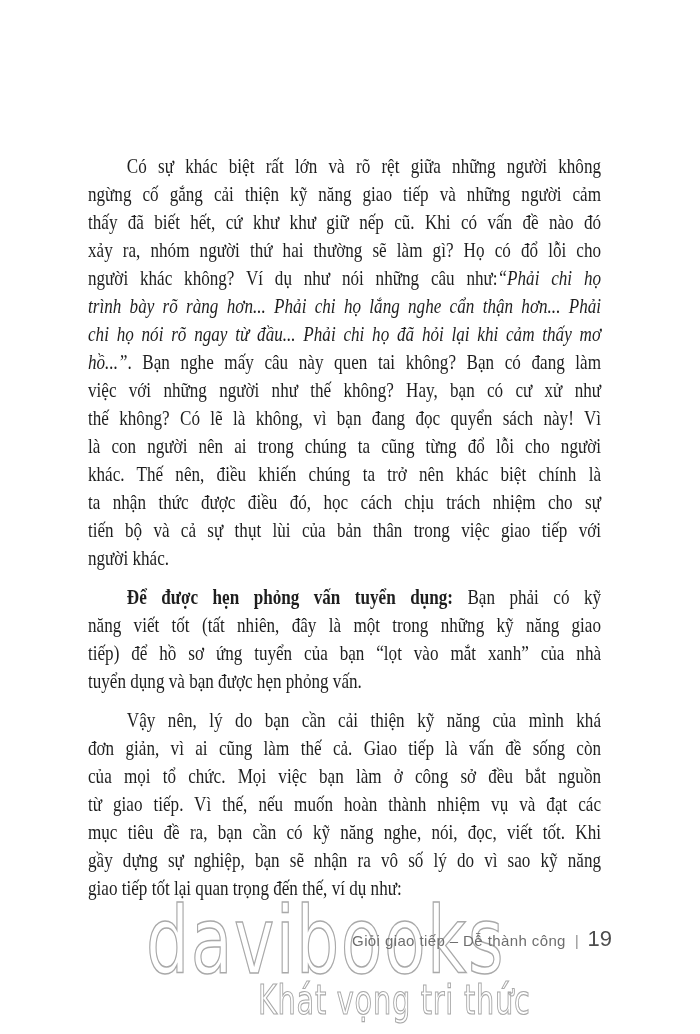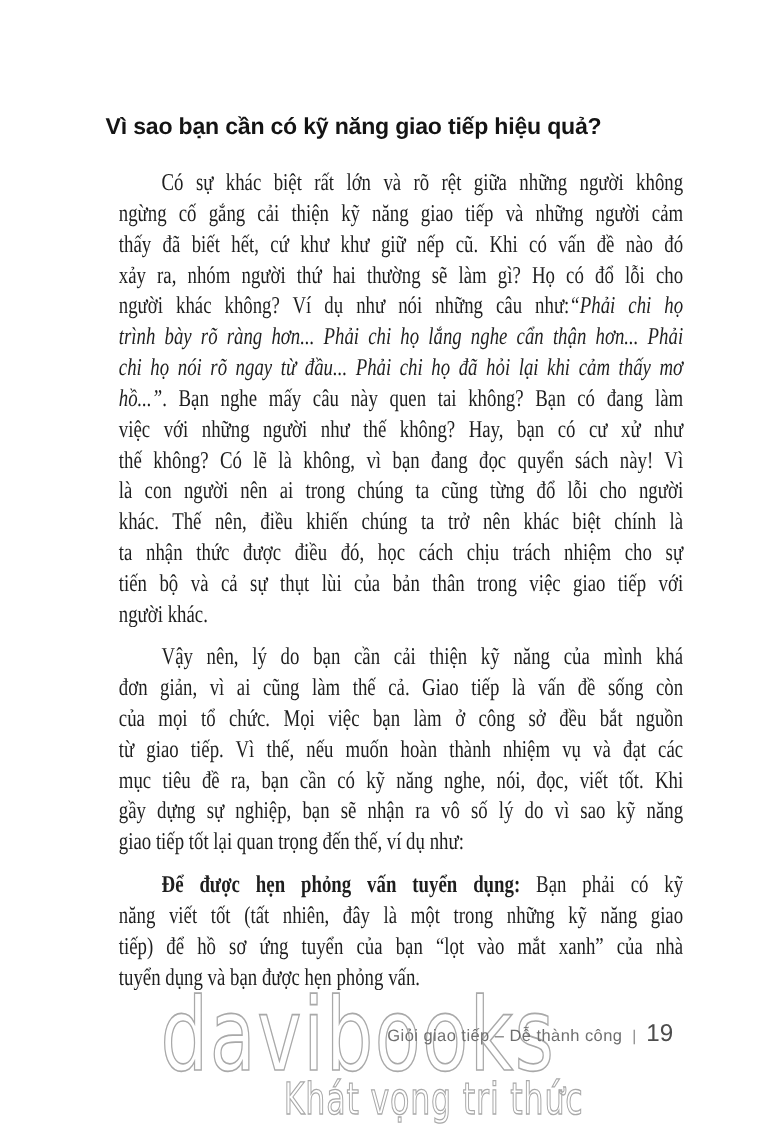--- a/index.html
+++ b/index.html
@@ -17,21 +17,21 @@
     margin: 0;
     font-family: "Liberation Sans", sans-serif;
     font-weight: 700;
     font-size: 21px;
     letter-spacing: -0.2px;
     color: #141414;
     z-index: 2;
   }
   .body {
     position: absolute;
-    left: 108px;
+    left: 88px;
     top: 152px;
     width: 513px;
     z-index: 2;
   }
   .para { margin: 0 0 11px 0; }
   .para:last-child { margin-bottom: 0; }
   .line {
     width: 660px;
     transform: scaleX(0.7773);
     transform-origin: left top;
@@ -97,54 +97,53 @@
   }
   .footer-title { font-size: 15px; letter-spacing: 0.4px; }
   .footer-sep   { font-size: 14px; color: #8a8a8a; }
   .footer-page  { font-size: 22px; color: #4d4d4d; }
 </style>
 </head>
 <body>
 
 <div class="page">
 
-  <h1 class="heading">Vì sao bạn cần có kỹ năng giao tiếp hiệu quả?</h1>
 
   <div class="body" id="body-text">
       <div class="para">
         <div class="line first"><span>Có sự khác biệt rất lớn và rõ rệt giữa những người không</span></div>
         <div class="line"><span>ngừng cố gắng cải thiện kỹ năng giao tiếp và những người cảm</span></div>
         <div class="line"><span>thấy đã biết hết, cứ khư khư giữ nếp cũ. Khi có vấn đề nào đó</span></div>
         <div class="line"><span>xảy ra, nhóm người thứ hai thường sẽ làm gì? Họ có đổ lỗi cho</span></div>
         <div class="line"><span>người khác không? Ví dụ như nói những câu như:</span><span class="it">“Phải chi họ</span></div>
         <div class="line"><span class="it">trình bày rõ ràng hơn... Phải chi họ lắng nghe cẩn thận hơn... Phải</span></div>
         <div class="line"><span class="it">chi họ nói rõ ngay từ đầu... Phải chi họ đã hỏi lại khi cảm thấy mơ</span></div>
         <div class="line"><span class="it">hồ...”</span><span>. Bạn nghe mấy câu này quen tai không? Bạn có đang làm</span></div>
         <div class="line"><span>việc với những người như thế không? Hay, bạn có cư xử như</span></div>
         <div class="line"><span>thế không? Có lẽ là không, vì bạn đang đọc quyển sách này! Vì</span></div>
         <div class="line"><span>là con người nên ai trong chúng ta cũng từng đổ lỗi cho người</span></div>
         <div class="line"><span>khác. Thế nên, điều khiến chúng ta trở nên khác biệt chính là</span></div>
         <div class="line"><span>ta nhận thức được điều đó, học cách chịu trách nhiệm cho sự</span></div>
         <div class="line"><span>tiến bộ và cả sự thụt lùi của bản thân trong việc giao tiếp với</span></div>
         <div class="line last"><span>người khác.</span></div>
       </div>
       <div class="para">
+        <div class="line first"><span class="bd">Để được hẹn phỏng vấn tuyển dụng:</span><span> Bạn phải có kỹ</span></div>
+        <div class="line"><span>năng viết tốt (tất nhiên, đây là một trong những kỹ năng giao</span></div>
+        <div class="line"><span>tiếp) để hồ sơ ứng tuyển của bạn “lọt vào mắt xanh” của nhà</span></div>
+        <div class="line last"><span>tuyển dụng và bạn được hẹn phỏng vấn.</span></div>
+      </div>
+      <div class="para">
         <div class="line first"><span>Vậy nên, lý do bạn cần cải thiện kỹ năng của mình khá</span></div>
         <div class="line"><span>đơn giản, vì ai cũng làm thế cả. Giao tiếp là vấn đề sống còn</span></div>
         <div class="line"><span>của mọi tổ chức. Mọi việc bạn làm ở công sở đều bắt nguồn</span></div>
         <div class="line"><span>từ giao tiếp. Vì thế, nếu muốn hoàn thành nhiệm vụ và đạt các</span></div>
         <div class="line"><span>mục tiêu đề ra, bạn cần có kỹ năng nghe, nói, đọc, viết tốt. Khi</span></div>
         <div class="line"><span>gầy dựng sự nghiệp, bạn sẽ nhận ra vô số lý do vì sao kỹ năng</span></div>
         <div class="line last"><span>giao tiếp tốt lại quan trọng đến thế, ví dụ như:</span></div>
-      </div>
-      <div class="para">
-        <div class="line first"><span class="bd">Để được hẹn phỏng vấn tuyển dụng:</span><span> Bạn phải có kỹ</span></div>
-        <div class="line"><span>năng viết tốt (tất nhiên, đây là một trong những kỹ năng giao</span></div>
-        <div class="line"><span>tiếp) để hồ sơ ứng tuyển của bạn “lọt vào mắt xanh” của nhà</span></div>
-        <div class="line last"><span>tuyển dụng và bạn được hẹn phỏng vấn.</span></div>
       </div>
     </div>
 
   <div class="wm1">davibooks</div>
 
   <div class="wm2">Khát vọng tri thức</div>
 
   <div class="footer">
     <span class="footer-title">Giỏi giao tiếp – Dễ thành công</span>
     <span class="footer-sep">|</span>

